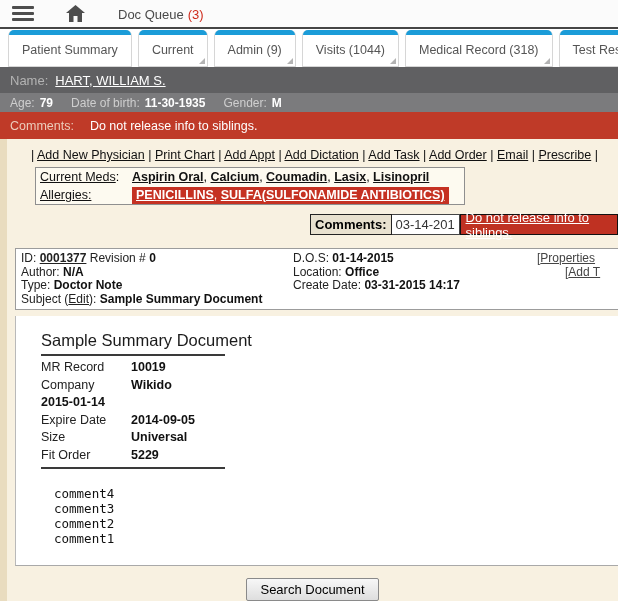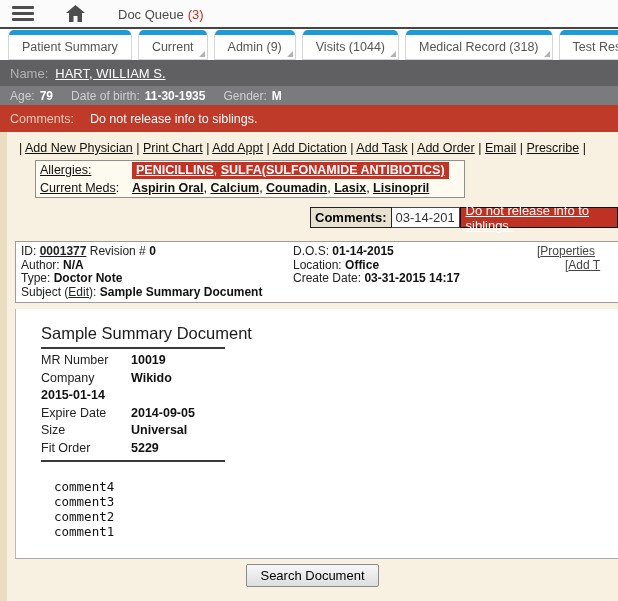--- a/index.html
+++ b/index.html
@@ -9,21 +9,21 @@
   
   .topbar { height:29px; background:#fbfbfb; border-bottom:2px solid #454545;
             display:flex; align-items:center; padding-left:12px; gap:32px; }
   .hamburger { width:22px; display:flex; flex-direction:column; gap:3px; cursor:pointer; }
   .hamburger span { display:block; height:3px; background:#4d4d4d; border-radius:1px; }
   .home-ic { width:20px; height:18px; display:flex; align-items:center; }
   .topbar-title { font-size:13px; color:#4a4a4a; }
   .topbar-count { font-size:13px; color:#cf2b1c; margin-left:4px; }
 
   
-  .tabrow { height:31px; background:#ffffff; display:flex; gap:6px; padding:1px 0 0 8px; }
+  .tabrow { height:38px; background:#ffffff; display:flex; gap:6px; padding:1px 0 0 8px; }
   .tab { position:relative; background:#ffffff; border:1px solid #d6d6d6; border-top:none;
          border-radius:6px 6px 0 0; display:flex; align-items:center; justify-content:center;
          padding:6px 13px 2px 13px; font-size:12.5px; color:#555; white-space:nowrap; cursor:pointer; }
   .tab::before { content:""; position:absolute; top:0; left:0; right:0; height:5px;
                  background:#1b9cd8; border-radius:6px 6px 0 0; }
   .tab .fold { position:absolute; right:2px; bottom:2px; width:0; height:0;
                border-bottom:6px solid #b3b3b3; border-left:6px solid transparent; }
 
   
   .namebar { height:26px; background:#606062; display:flex; align-items:center;
@@ -36,21 +36,21 @@
   .agebar .lbl { color:#cfcfcf; }
   .agebar .val { color:#ffffff; font-weight:bold; }
   .redbar { height:27px; background:#bf3a28; display:flex; align-items:center;
             padding-left:10px; font-size:12.5px; }
   .redbar .lbl { color:#eccdbc; }
   .redbar .val { color:#ffffff; margin-left:16px; }
 
   
   .content { height:469px; background:#f8f1e1; border-left:7px solid #e9dcbf; position:relative; }
 
-  .actionlinks { padding:9px 0 0 12px; font-size:12.5px; color:#111; white-space:nowrap; }
+  .actionlinks { padding:9px 0 0 24px; font-size:12.5px; color:#111; white-space:nowrap; }
   .actionlinks::before { content:"| "; }
   .alink-wrap::after { content:" | "; }
   .alink { color:#111; text-decoration:underline; cursor:pointer; }
 
   .allergy-box { margin:5px 0 0 28px; width:430px; border:1px solid #8f8f8f;
                  background:#fdfaf0; font-size:12.5px; }
   .abox-row { display:flex; align-items:center; min-height:18px; line-height:17px; }
   .abox-label { width:96px; padding-left:4px; flex:none; }
   .abox-label a { color:#111; text-decoration:underline; }
   .allergy-vals { background:#c53122; padding:0 4px; font-weight:bold; }
@@ -91,21 +91,21 @@
   .doc-title { font-size:16.5px; font-weight:normal; color:#1b1b1b; white-space:nowrap;
                width:184px; border-bottom:2px solid #3a3a3a; padding-bottom:4px; margin-bottom:3px; }
   .fields { width:184px; border-bottom:2px solid #3a3a3a; padding-bottom:3px; }
   .field-row { display:flex; font-size:12.5px; line-height:17.5px; color:#222; }
   .field-label { width:90px; flex:none; }
   .field-value { font-weight:bold; color:#111; }
   .doc-comments { margin:17px 0 0 13px; font-family:"DejaVu Sans Mono", monospace;
                   font-size:12.5px; line-height:15px; color:#111; }
 
   
-  .footer { text-align:center; padding-top:5px; }
+  .footer { text-align:center; padding-top:12px; }
   .search-btn { font-family:"Liberation Sans",sans-serif; font-size:13px; color:#000;
                 background:linear-gradient(#f7f7f7,#dedede); border:1px solid #8a8a8a;
                 border-radius:2px; padding:3px 13px; cursor:pointer; }
 </style>
 </head>
 <body>
 
 <div class="topbar">
   <div class="hamburger">
       <span></span>
@@ -174,26 +174,26 @@
 </div>
 
 <div class="content">
 
   <div class="actionlinks">
     <span class="alink-wrap"><a class="alink">Add New Physician</a></span><span class="alink-wrap"><a class="alink">Print Chart</a></span><span class="alink-wrap"><a class="alink">Add Appt</a></span><span class="alink-wrap"><a class="alink">Add Dictation</a></span><span class="alink-wrap"><a class="alink">Add Task</a></span><span class="alink-wrap"><a class="alink">Add Order</a></span><span class="alink-wrap"><a class="alink">Email</a></span><span class="alink-wrap"><a class="alink">Prescribe</a></span>
   </div>
 
   <div class="allergy-box">
     <div class="abox-row">
+      <span class="abox-label"><a>Current Meds</a>:</span>
+      <span class="meds-vals"><span class="csv-item"><a>Aspirin Oral</a></span><span class="csv-item"><a>Calcium</a></span><span class="csv-item"><a>Coumadin</a></span><span class="csv-item"><a>Lasix</a></span><span class="csv-item"><a>Lisinopril</a></span></span>
+    </div>
+    <div class="abox-row">
       <span class="abox-label"><a>Allergies:</a></span>
       <span class="allergy-vals"><span class="csv-item"><a>PENICILLINS</a></span><span class="csv-item"><a>SULFA(SULFONAMIDE ANTIBIOTICS)</a></span></span>
-    </div>
-    <div class="abox-row">
-      <span class="abox-label"><a>Current Meds</a>:</span>
-      <span class="meds-vals"><span class="csv-item"><a>Aspirin Oral</a></span><span class="csv-item"><a>Calcium</a></span><span class="csv-item"><a>Coumadin</a></span><span class="csv-item"><a>Lasix</a></span><span class="csv-item"><a>Lisinopril</a></span></span>
     </div>
   </div>
 
   <div class="cmt-inline">
     <span class="cmt-label">Comments:</span>
     <input class="cmt-date" type="text" value="03-14-2010" style="">
     <span class="cmt-note">Do not release info to siblings.</span>
   </div>
 
   <div class="dochead">
@@ -207,21 +207,21 @@
       <span class="dh-full"><span>Subject </span><span class="edit-wrap"><a>Edit</a></span><b>Sample Summary Document</b></span>
     </div>
     <span class="dh-link dh-props"><a>Properties</a></span>
     <span class="dh-link dh-addt"><a>Add T</a></span>
   </div>
 
   <div class="docbody">
     <div class="doc-title">Sample Summary Document</div>
     <div class="fields">
       <div class="field-row">
-          <span class="field-label">MR Number</span>
+          <span class="field-label">MR Record</span>
           <span class="field-value">10019</span>
         </div>
       <div class="field-row">
           <span class="field-label">Company</span>
           <span class="field-value">Wikido</span>
         </div>
       <div class="field-row">
           <span class="field-value">2015-01-14</span>
         </div>
       <div class="field-row">

